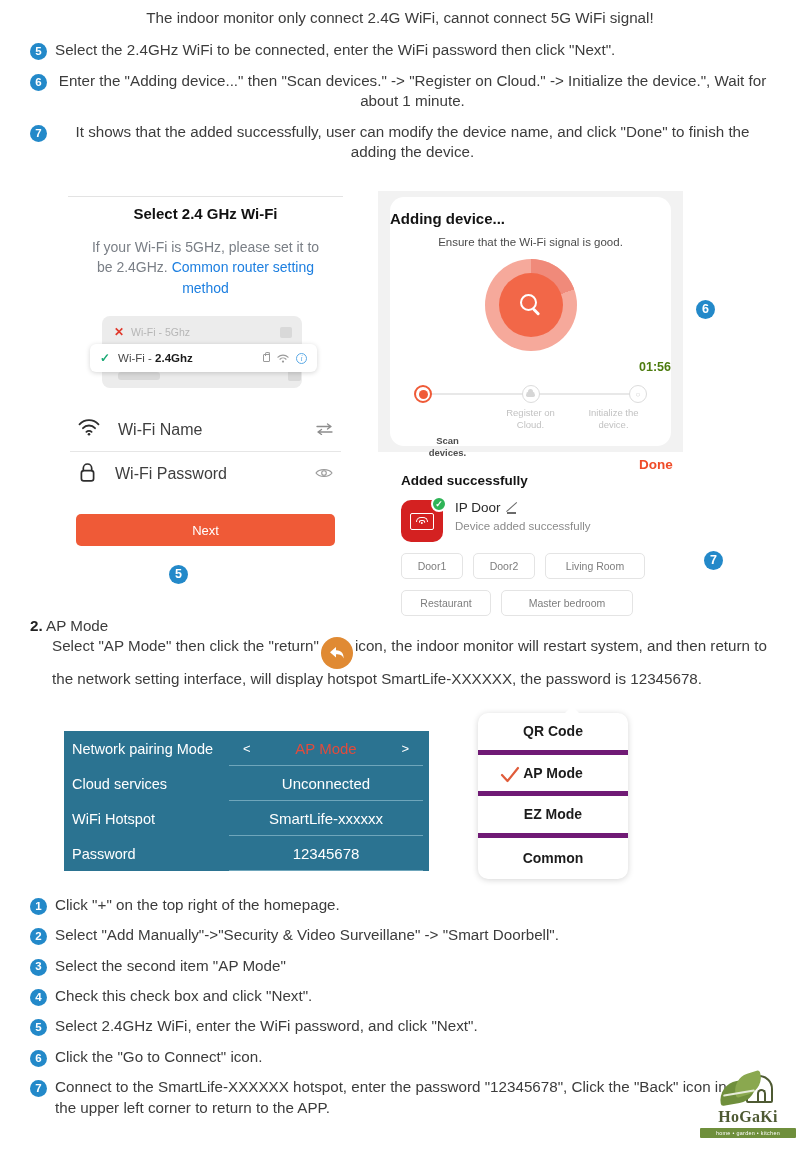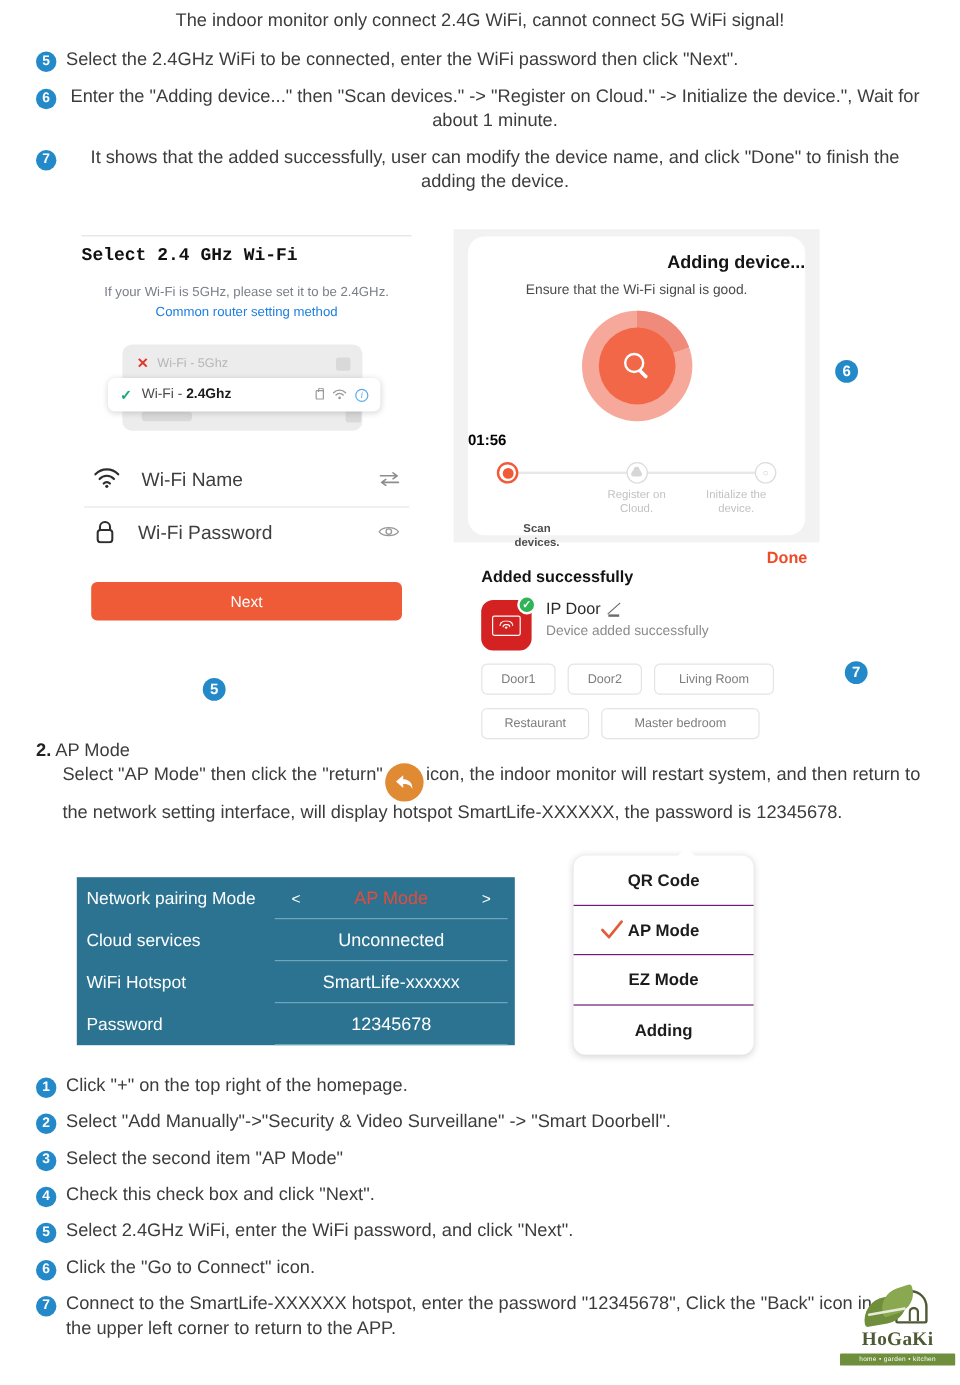--- a/index.html
+++ b/index.html
@@ -43,27 +43,27 @@
   }
   #intro .step-row { margin-bottom: 11px; }
 
   
   #left-panel {
     position: absolute; left: 68px; top: 196px;
     width: 275px; height: 376px;
     background: #ffffff;
   }
   #left-panel .lp-title {
-    text-align: left;
+    text-align: center;
     font-size: 15px; font-weight: bold; color: #111;
-    line-height: 1.28; padding-top: 8px; font-family: Liberation Mono, monospace;
+    line-height: 1.28; padding-top: 8px;
   }
   #left-panel .lp-sub {
     text-align: center;
-    font-size: 11px; color: #7a7f86;
+    font-size: 14px; color: #7a7f86;
     line-height: 1.45; margin-top: 14px;
     padding: 0 16px;
   }
   #left-panel .lp-sub .lnk { color: #1d7fe0; }
   .hr-top { position:absolute; left:0; top:0; width:100%; height:1px; background:#e3e3e3; }
 
   .wifi-stack { position: relative; margin-top: 18px; height: 76px; }
   .wifi-bg {
     position: absolute; left: 34px; top: 0; width: 200px; height: 72px;
     background: #ececec; border-radius: 8px;
@@ -124,21 +124,21 @@
   #right-panel {
     position:absolute; left: 378px; top: 191px;
     width: 305px; height: 261px;
     background:#f2f2f2;
   }
   #right-card {
     position:absolute; left: 12px; top: 6px;
     width: 281px; height: 249px;
     background:#ffffff; border-radius: 14px;
   }
-  .rc-title { text-align:right; font-size:15px; font-weight:bold; color:#141414; padding-top:13px; }
+  .rc-title { text-align:left; font-size:15px; font-weight:bold; color:#141414; padding-top:13px; }
   .rc-sub { text-align:center; font-size:11.5px; color:#4b4b4b; margin-top:9px; }
 
   .radar {
     position:absolute; left:50%; top: 62px; transform: translateX(-50%);
     width: 92px; height: 92px; border-radius:50%;
     background: #f6a99b;
   }
   .radar .sweep {
     position:absolute; inset:0; border-radius:50%;
     background: conic-gradient(from 0deg, #f08a7a 0deg 70deg, rgba(255,255,255,0) 70deg 360deg);
@@ -146,21 +146,21 @@
   .radar .core {
     position:absolute; left:50%; top:50%; transform:translate(-50%,-50%);
     width: 64px; height: 64px; border-radius:50%;
     background:#f26748;
     display:flex; align-items:center; justify-content:center;
   }
   .mag { position:relative; width:22px; height:22px; }
   .mag .lens { position:absolute; left:0; top:0; width:17px; height:17px; border:2.4px solid #fff; border-radius:50%; }
   .mag .handle { position:absolute; left:13px; top:13px; width:9px; height:2.6px; background:#fff; border-radius:2px; transform: rotate(45deg); transform-origin: left center; }
 
-  .timer { position:absolute; left:0; top:163px; width:100%; text-align:left; font-size:12.5px; font-weight:bold; color:#000000; }
+  .timer { position:absolute; left:0; top:163px; width:100%; text-align:right; font-size:12.5px; font-weight:bold; color:#4d7c0f; }
 
   .progress {
     position:absolute; left: 24px; top: 188px; width: 233px; height: 18px;
   }
   .progress .track {
     position:absolute; left: 11px; right: 11px; top: 8px; height:1.5px; background:#e8e8e8;
   }
   .pnode { position:absolute; top:0; width:18px; height:18px; border-radius:50%; background:#fff; display:flex; align-items:center; justify-content:center; }
   .pnode.n1 { left:0; border:2px solid #ef5a37; }
   .pnode.n1 .dot { width:9px; height:9px; border-radius:50%; background:#ef5a37; }
@@ -265,21 +265,21 @@
     box-shadow: 0 1px 6px rgba(0,0,0,0.17);
   }
   #mode-menu .caret {
     position:absolute; left: 86px; top: -7px;
     width:0; height:0; border-left:8px solid transparent; border-right:8px solid transparent;
     border-bottom: 8px solid #ffffff;
   }
   .mm-item {
     height: 41.5px; display:flex; align-items:center; justify-content:center;
     font-size: 14px; font-weight:bold; color:#1c1c1c;
-    border-bottom: 1px solid #701a75; position:relative;
+    border-bottom: 5px solid #701a75; position:relative;
   }
   .mm-item:last-child { border-bottom:none; }
   .mm-check {
     position:absolute; left: 22px; top: 11px; width: 20px; height: 18px;
   }
 
   
   #bottom-steps { position:absolute; left: 30px; top: 895px; width: 700px; }
   #bottom-steps .step-row { margin-bottom: 10px; }
   #bottom-steps .step-text { line-height: 1.34; }
@@ -554,21 +554,21 @@
       </svg>
     </span>
     <span>AP Mode</span>
   </div>
 
   <div class="mm-item">
     <span>EZ Mode</span>
   </div>
 
   <div class="mm-item">
-    <span>Adding</span>
+    <span>Common</span>
   </div>
 </div>
 
 <div id="bottom-steps">
   <div class="step-row">
     <span class="bullet">1</span>
     <span class="step-text">Click "+" on the top right of the homepage.</span>
   </div>
   <div class="step-row">
     <span class="bullet">2</span>

